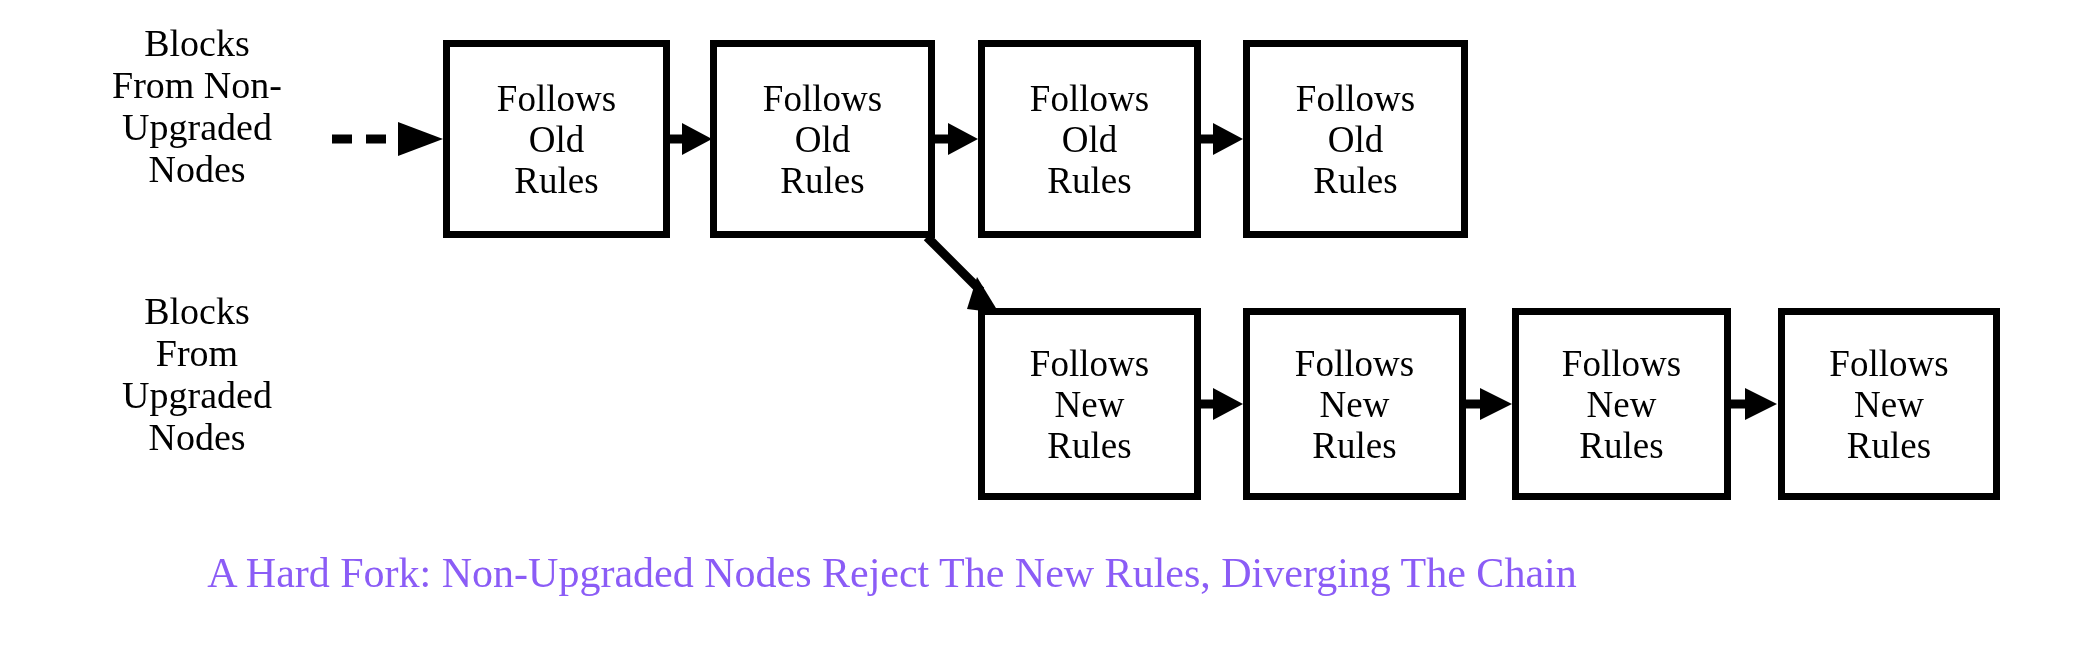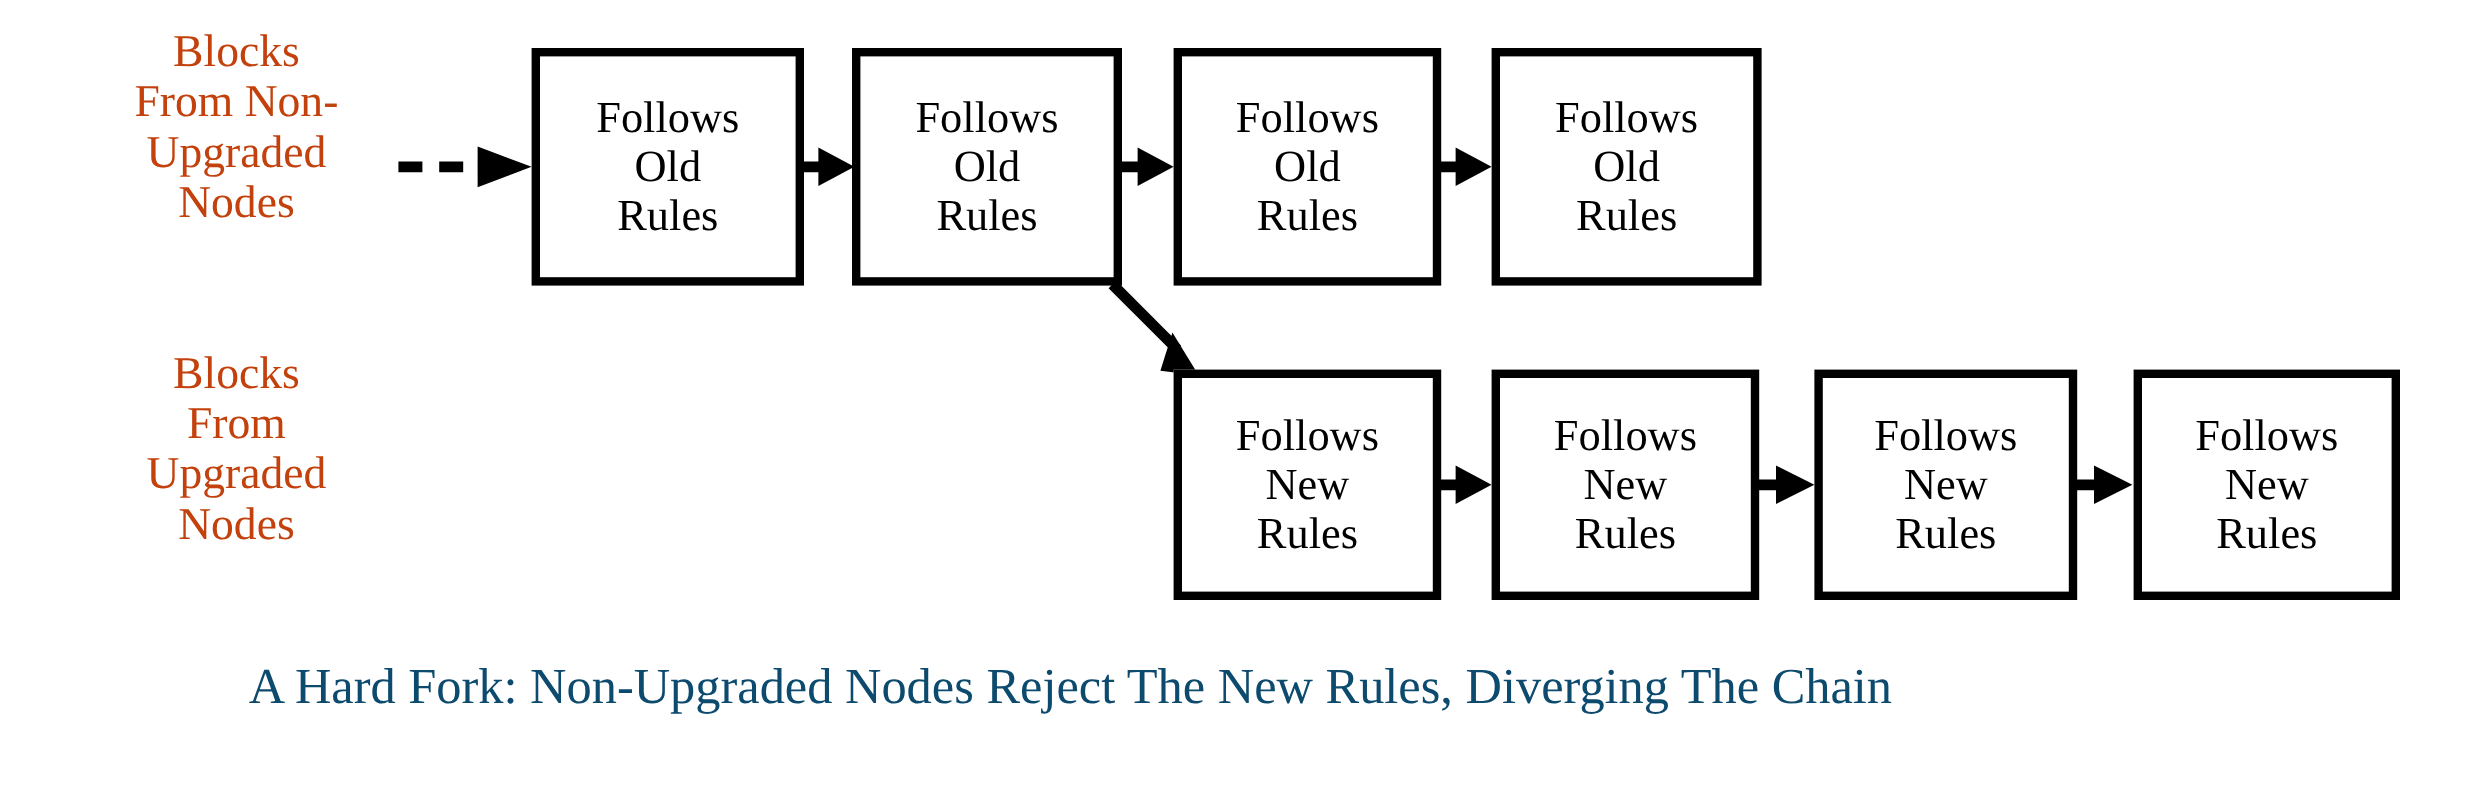--- a/index.html
+++ b/index.html
@@ -17,21 +17,21 @@
     width: 2074px;
     height: 668px;
     background: #ffffff;
     overflow: hidden;
   }
   .row-label {
     position: absolute;
     text-align: center;
     font-size: 38px;
     line-height: 42px;
-    color: #c2410c;
+    color: #000000;
     white-space: pre-line;
     font-family: "Liberation Serif", "DejaVu Serif", serif;
   }
   #label-nonupgraded {
     left: 72px;
     top: 22px;
     width: 250px;
   }
   #label-upgraded {
     left: 72px;
@@ -69,21 +69,21 @@
   }
   .caption {
     position: absolute;
     left: 0;
     top: 548px;
     width: 1784px;
     text-align: center;
     font-size: 42px;
     line-height: 50px;
     font-family: "Liberation Serif", "DejaVu Serif", serif;
-    color: #0c4a6e;
+    color: #8b5cf6;
   }
   svg { display: block; }
 </style>
 </head>
 <body>
 
 <div id="canvas">
 
   <div class="row-label" id="label-nonupgraded">Blocks
 From Non-

